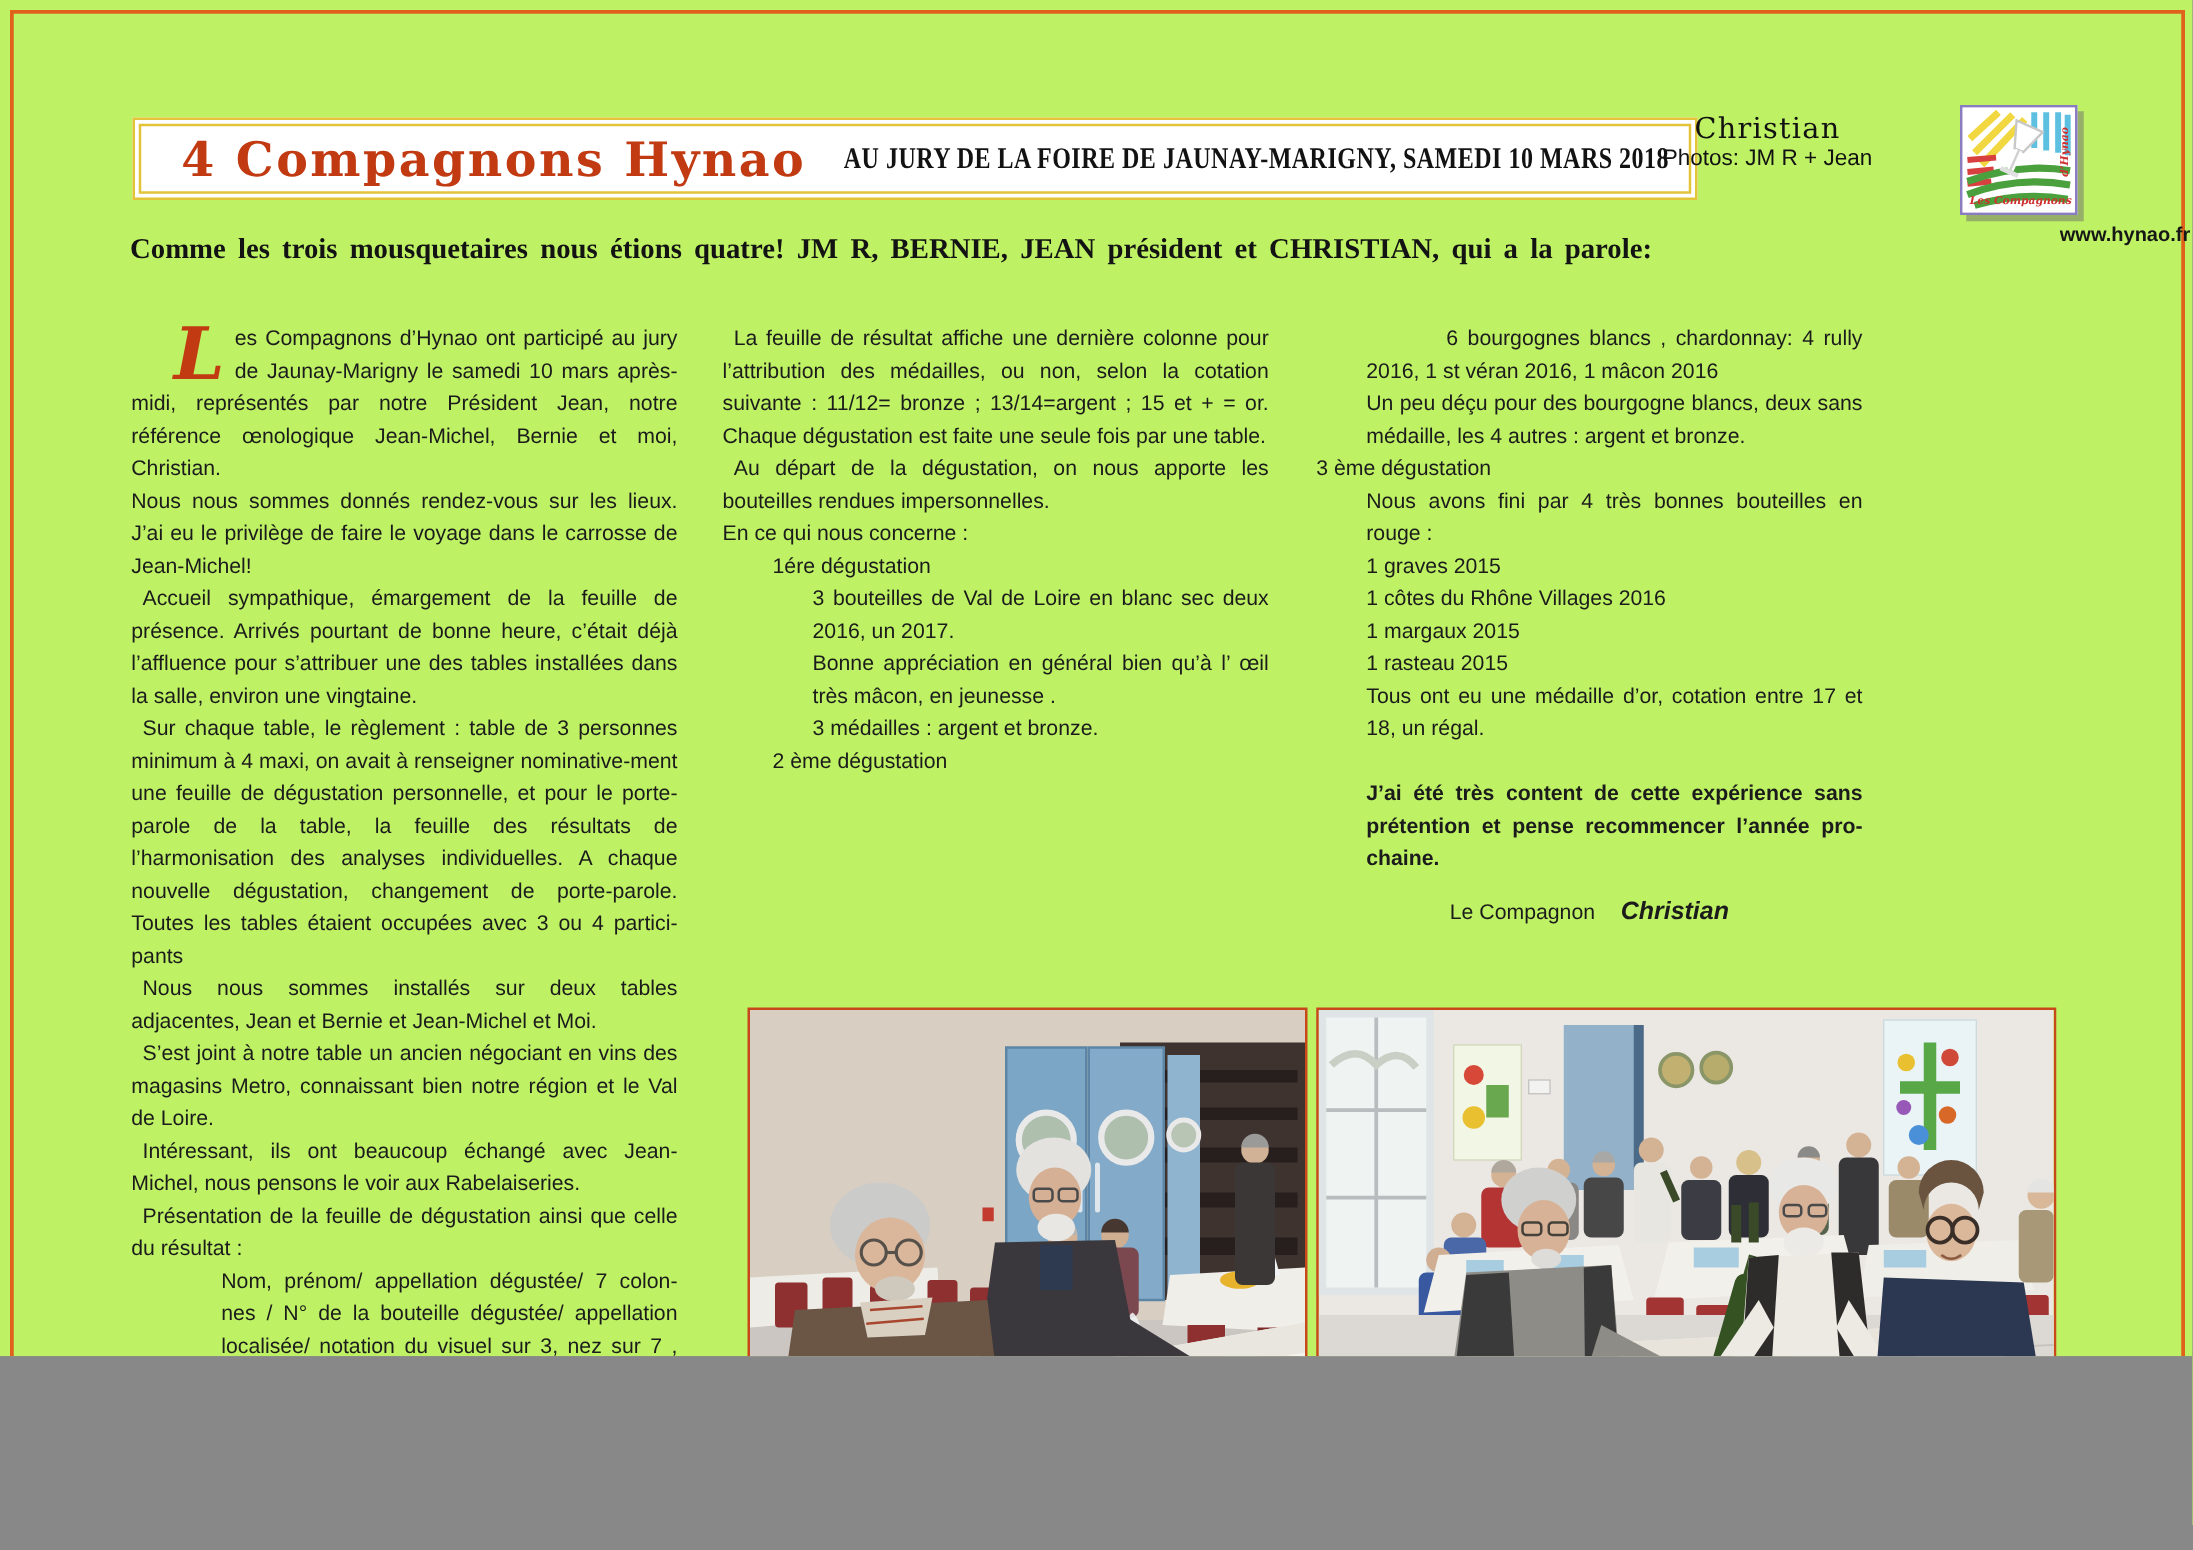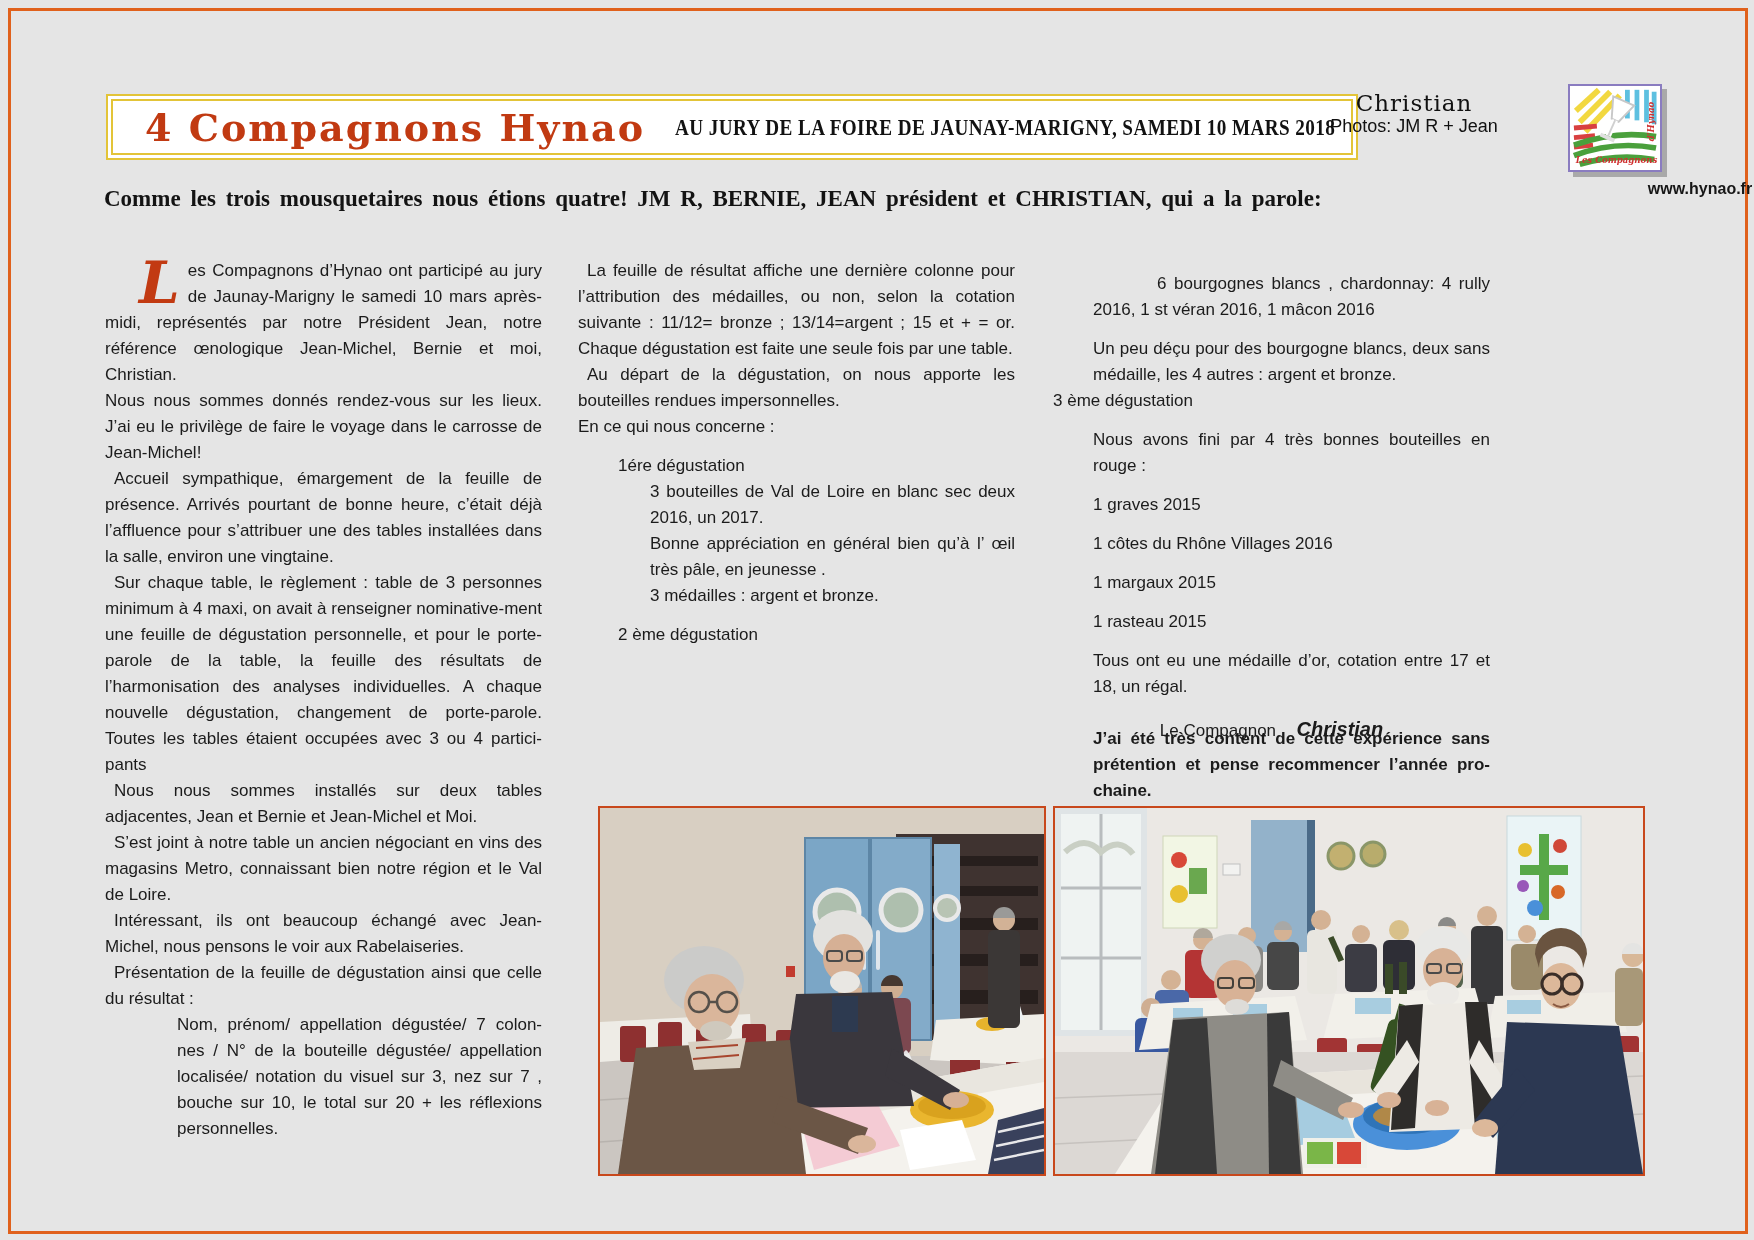--- a/index.html
+++ b/index.html
@@ -1,16 +1,16 @@
 <!DOCTYPE html>
 <html><head>
 <meta charset="utf-8">
 <style>
   html,body{margin:0;padding:0;background:#888;}
-  .page{position:relative;width:1754px;height:1240px;background:#e5e5e5;overflow:hidden;
+  .page{position:relative;width:1754px;height:1085px;background:#bef264;overflow:hidden;
         font-family:"Liberation Sans",sans-serif;color:#1b1b1b;}
   .page-border{position:absolute;left:8px;top:8px;width:1734px;height:1220px;
         border:3px solid #E0611C;pointer-events:none;}
   
   .header-box{position:absolute;left:106px;top:94px;width:1252px;height:66px;
         border:2px solid #E3C438;padding:3px;box-sizing:border-box;background:#fff;}
   .header-inner{width:100%;height:100%;border:2px solid #E3C438;box-sizing:border-box;
         display:flex;align-items:center;padding-left:32px;overflow:hidden;}
   .title{font-family:"DejaVu Serif",serif;font-weight:bold;font-size:38px;color:#C13A12;
         letter-spacing:2px;white-space:nowrap;}
@@ -27,21 +27,21 @@
         font-weight:bold;font-size:16px;color:#161616;}
   
   .intro{position:absolute;left:104px;top:186px;width:1300px;font-family:"Liberation Serif",serif;
         font-weight:bold;font-size:23px;word-spacing:4px;color:#131313;white-space:nowrap;}
   
   .col{position:absolute;top:258px;width:437px;font-size:17px;line-height:26px;
         text-align:justify;}
   .col1{left:105px;}  .col2{left:578px;}  .col3{left:1053px;}
   .col p{margin:0;text-indent:9px;}
   .col p.ni{text-indent:0;}
-  .col p.ind1{padding-left:40px;text-indent:0;margin-top:13px;}
+  .col p.ind1{padding-left:40px;text-indent:0;}
   .col p.ind2{padding-left:72px;text-indent:0;}
   .col p.fi64{text-indent:64px;}
   .col p.gap{margin-top:26px;font-weight:bold;}
   .dropcap{float:left;font-family:"DejaVu Serif",serif;font-style:italic;font-weight:bold;
         font-size:58px;line-height:42px;color:#C23A12;margin:4px 8px 0 34px;}
   
   .signature{position:absolute;left:1053px;top:718px;width:437px;text-align:center;}
   .sig-prefix{font-size:17px;}
   .sig-name{font-size:20px;font-weight:bold;font-style:italic;margin-left:16px;}
   
@@ -116,21 +116,21 @@
       <p>Intéressant, ils ont beaucoup échangé avec Jean-Michel, nous pensons le voir aux Rabelaiseries.</p>
       <p>Présentation de la feuille de dégustation ainsi que celle du résultat :</p>
       <p class="ind2">Nom, prénom/ appellation dégustée/ 7 colon-nes / N° de la bouteille dégustée/ appellation localisée/ notation du visuel sur 3, nez sur 7 , bouche sur 10, le total sur 20 + les réflexions personnelles.</p>
     </div>
   <div class="col col2">
       <p>La feuille de résultat affiche une dernière colonne pour l’attribution des médailles, ou non, selon la cotation suivante : 11/12= bronze ; 13/14=argent ; 15 et + = or. Chaque dégustation est faite une seule fois par une table.</p>
       <p>Au départ de la dégustation, on nous apporte les bouteilles rendues impersonnelles.</p>
       <p class="ni">En ce qui nous concerne :</p>
       <p class="ind1">1ére dégustation</p>
       <p class="ind2">3 bouteilles de Val de Loire en blanc sec  deux 2016, un 2017.</p>
-      <p class="ind2">Bonne appréciation en général bien qu’à l’ œil très pâle, en jeunesse .</p>
+      <p class="ind2">Bonne appréciation en général bien qu’à l’ œil très mâcon, en jeunesse .</p>
       <p class="ind2">3 médailles : argent et bronze.</p>
       <p class="ind1">2 ème dégustation</p>
     </div>
   <div class="col col3">
       <p class="ind1 fi64">6 bourgognes blancs , chardonnay: 4 rully 2016, 1 st véran 2016, 1 mâcon 2016</p>
       <p class="ind1">Un peu déçu pour des bourgogne blancs, deux sans médaille, les 4 autres : argent et bronze.</p>
       <p class="ni">3 ème dégustation</p>
       <p class="ind1">Nous avons fini par 4 très bonnes bouteilles  en rouge :</p>
       <p class="ind1">1 graves 2015</p>
       <p class="ind1">1 côtes du Rhône Villages 2016</p>

